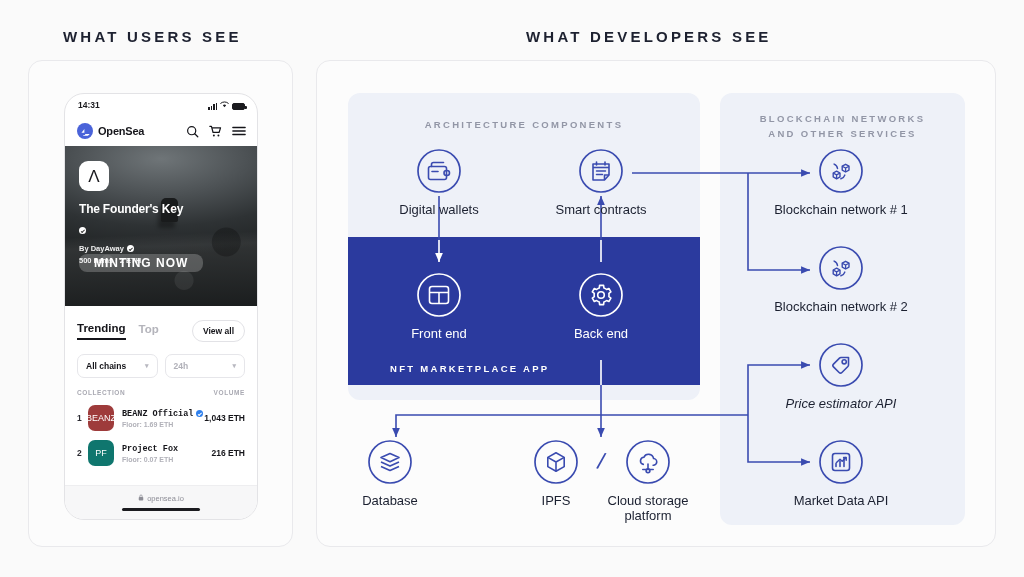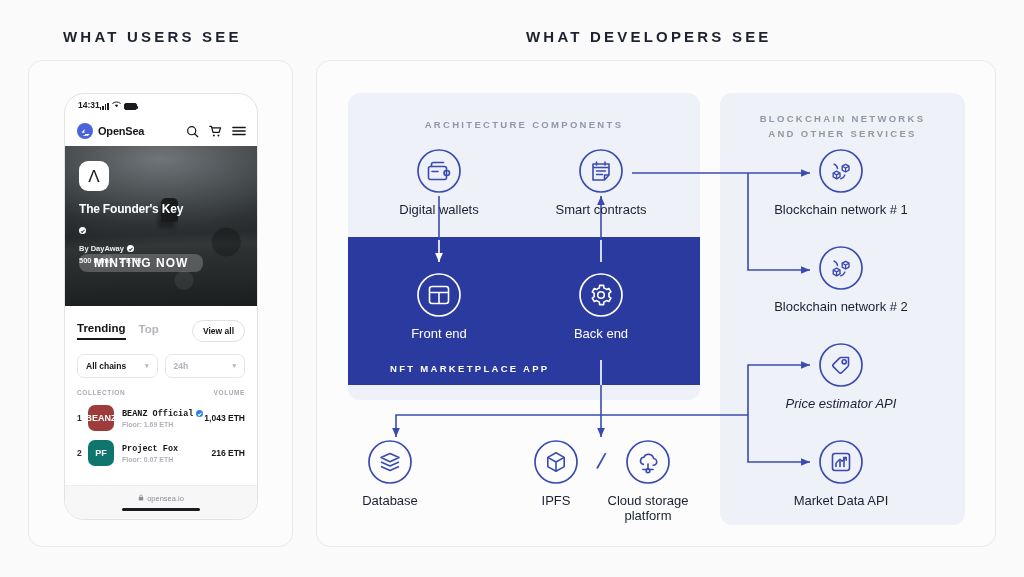--- a/index.html
+++ b/index.html
@@ -40,21 +40,21 @@
     left: 64px; top: 93px;
     width: 194px; height: 427px;
     background: #ffffff;
     border: 1.5px solid #e3e3e6;
     border-radius: 20px;
     overflow: hidden;
     display: flex; flex-direction: column;
   }
   .status-bar {
     height: 22px; flex: 0 0 22px;
-    display: flex; align-items: center; 
+    display: flex; align-items: center; justify-content: space-between;
     padding: 0 12px 0 13px;
   }
   .status-time { font-size: 8.5px; font-weight: 700; color: #1b1b1f; }
   .status-icons { display: flex; align-items: flex-end; gap: 3px; }
   .bars { display: flex; align-items: flex-end; gap: 1px; height: 7px; }
   .bars i { display: block; width: 1.5px; background: #1b1b1f; }
   .bars i:nth-child(1) { height: 2.5px; }
   .bars i:nth-child(2) { height: 4px; }
   .bars i:nth-child(3) { height: 5.5px; }
   .bars i:nth-child(4) { height: 7px; }
@@ -156,21 +156,21 @@
   .col-head {
     display: flex; margin-top: 11px;
     font-size: 6.5px; font-weight: 700; letter-spacing: .6px; color: #a9a9b2;
   }
   .col-head .r { margin-left: auto; }
   .row { display: flex; align-items: center; margin-top: 9px; }
   .rank { width: 11px; font-size: 8.5px; font-weight: 600; color: #2c2c33; }
   .thumb {
     width: 26px; height: 26px; border-radius: 7px; margin-right: 8px;
     display: flex; align-items: center; justify-content: center;
-    font-size: 9px; font-weight: 700; color: #fff; flex: 0 0 auto;
+    font-size: 9px; font-weight: 400; color: #fff; flex: 0 0 auto;
   }
   .t-beanz { background: #9e3b3b; }
   .t-fox   { background: #0f766e; color:#fff; }
   .rname { font-size: 8.5px; font-weight: 700; color: #15151a; display:flex; align-items:center; gap:3px;font-family:Liberation Mono, monospace;}
   .rfloor { font-size: 7px; font-weight: 600; color: #b0b0b8; margin-top: 2px; }
   .rvol { margin-left: auto; font-size: 8.5px; font-weight: 700; color: #15151a; }
   .bchk {
     display:inline-block; width:7px; height:7px; border-radius:50%;
     background:#2f80ed; position:relative; flex:0 0 auto;
   }

